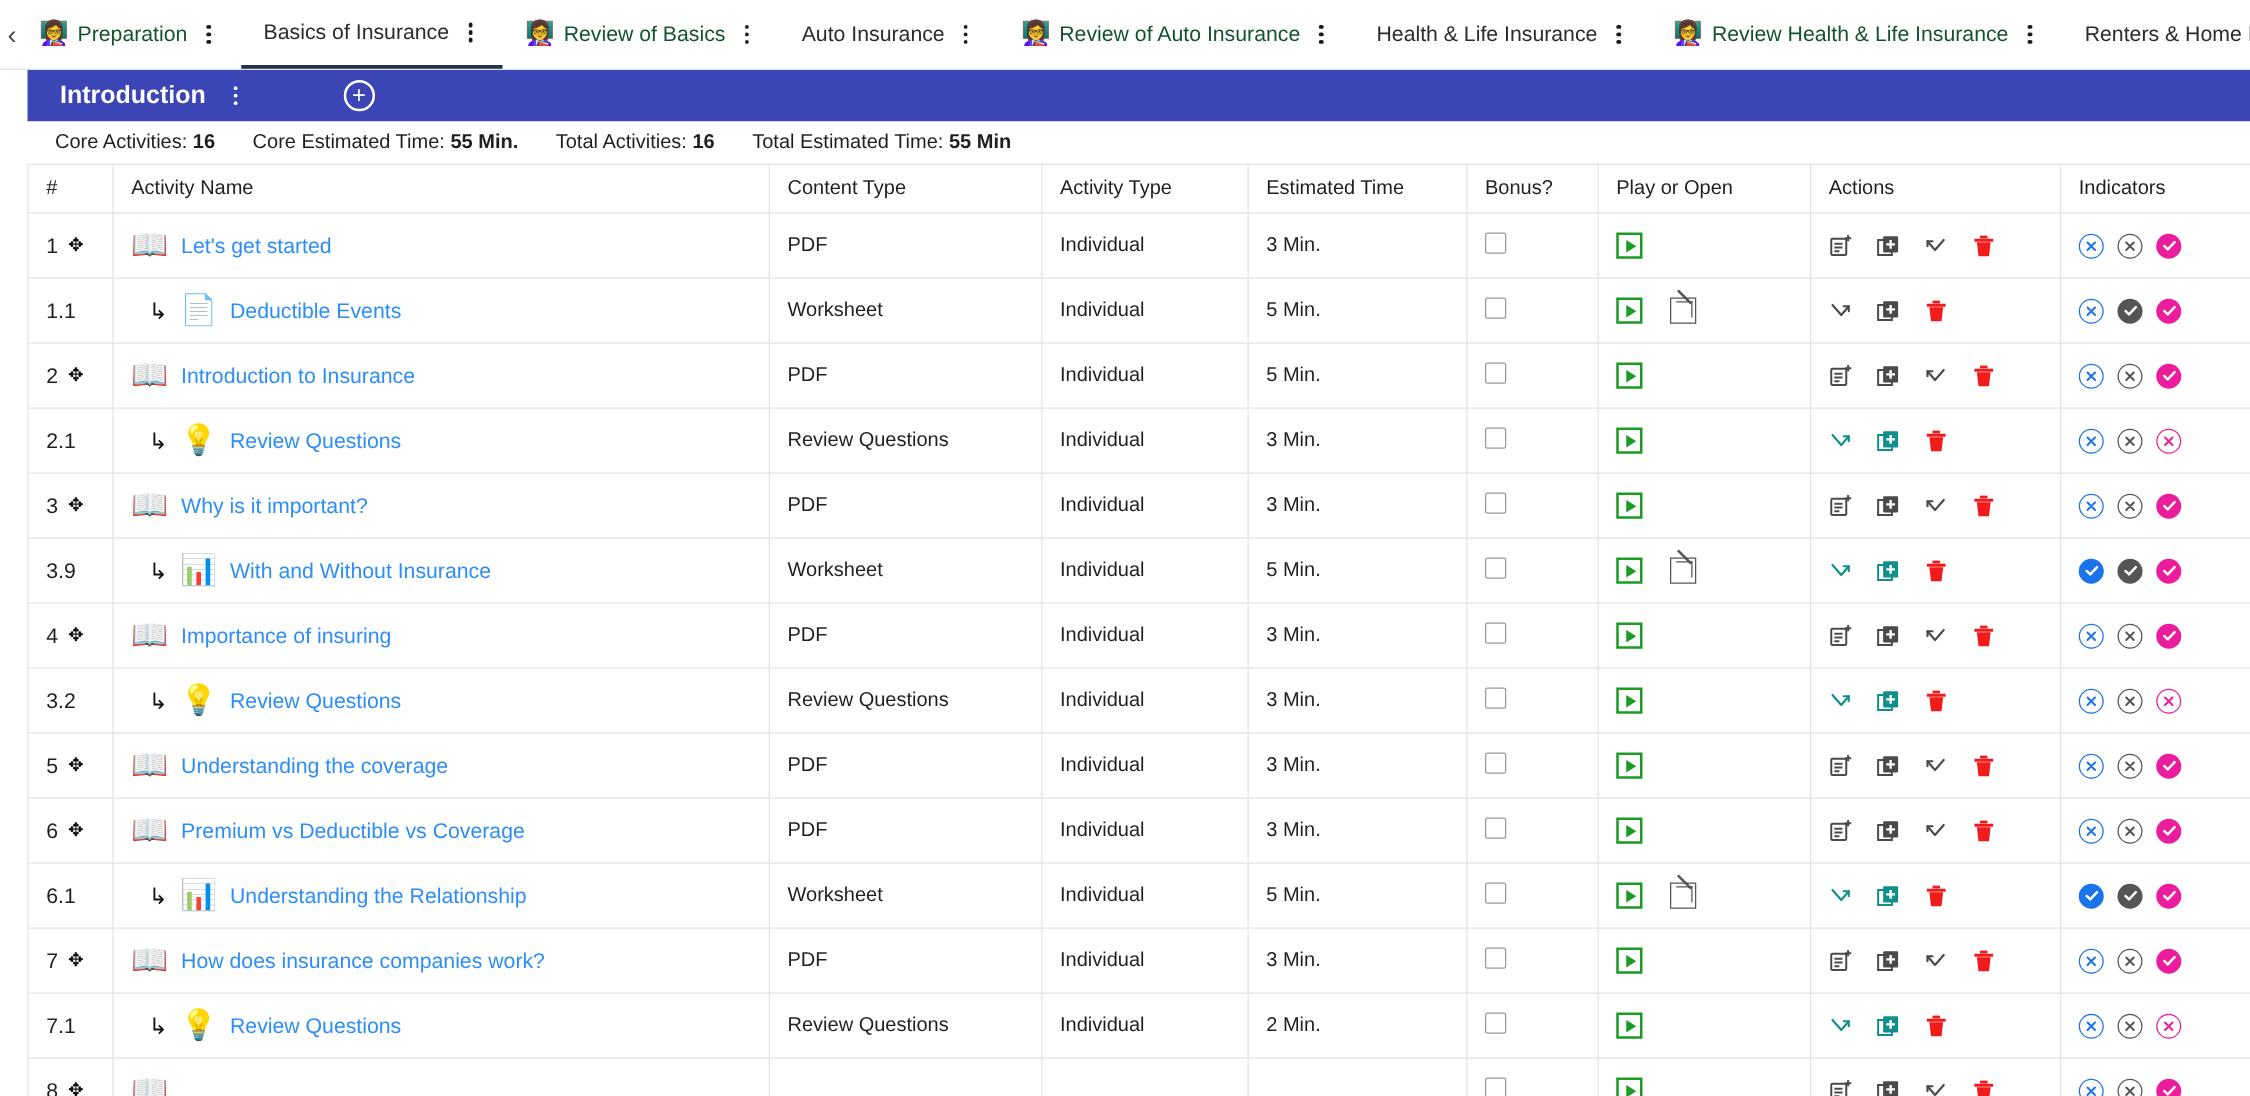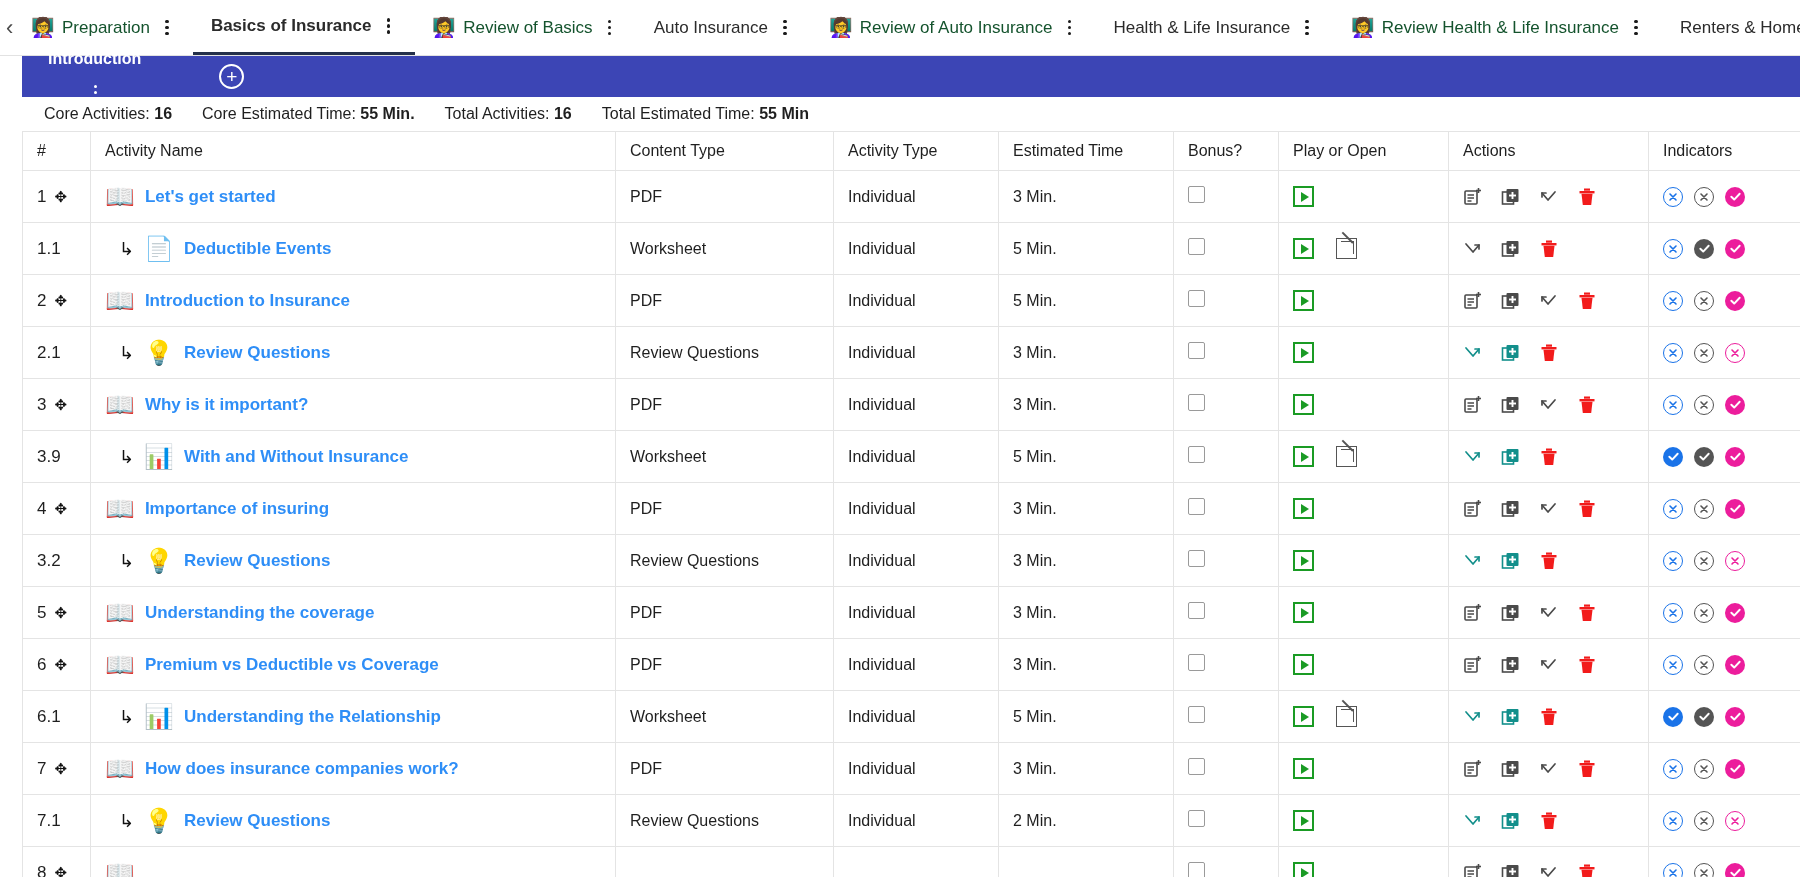--- a/index.html
+++ b/index.html
@@ -32,21 +32,21 @@
     align-items: center;
     gap: 7px;
     padding: 0 18px;
     font-size: 17px;
     color: #2b2b2b;
     white-space: nowrap;
     cursor: pointer;
     position: relative;
   }
   .tab.pink .tab-label { color: #14532d; }
-  .tab.active { border-bottom: 3px solid #24304a; font-weight: bold; }
+  .tab.active { border-bottom: 3px solid #24304a; }
   .tab-emoji { font-size: 19px; line-height: 1; }
   .kebab {
     display: inline-flex;
     flex-direction: column;
     justify-content: center;
     align-items: center;
     gap: 2.5px;
     width: 16px; height: 22px;
     cursor: pointer;
     margin-left: 2px;
@@ -60,24 +60,23 @@
     height: 41px;
     display: flex;
     align-items: center;
     padding-left: 26px;
     margin-left: 22px;
     width: 1778px;
   }
   .bluebar-tab {
     display: flex; align-items: center; gap: 14px;
     color: #fff;
-    font-size: 16px;
+    font-size: 20px;
     font-weight: bold;
     cursor: pointer;
-    flex-direction: column;
   }
   .add-circle {
     margin-left: 78px;
     width: 25px; height: 25px;
     border: 2px solid #fff;
     border-radius: 50%;
     color: #fff;
     display: flex; align-items: center; justify-content: center;
     font-size: 19px; line-height: 1;
     cursor: pointer;
@@ -127,21 +126,21 @@
   .c-actions  { width: 200px; }
   .c-ind      { width: 152px; }
 
   .numcell { display: flex; align-items: center; gap: 8px; font-size: 17px; }
   .move-icon { font-size: 15px; color: #111; line-height: 1; }
   .namecell { display: flex; align-items: center; gap: 10px; }
   .sub-arrow { font-size: 18px; color: #111; line-height: 1; margin-left: 14px; }
   .act-emoji { font-size: 24px; line-height: 1; }
   .act-link {
     color: #2e8ef7;
-    font-weight: bold;
+    font-weight: normal;
     font-size: 17px;
     text-decoration: none;
     cursor: pointer;
   }
   .center { text-align: center; }
 
   .chk {
     width: 17px; height: 17px;
     border: 1.6px solid #9a9a9a;
     border-radius: 2px;

